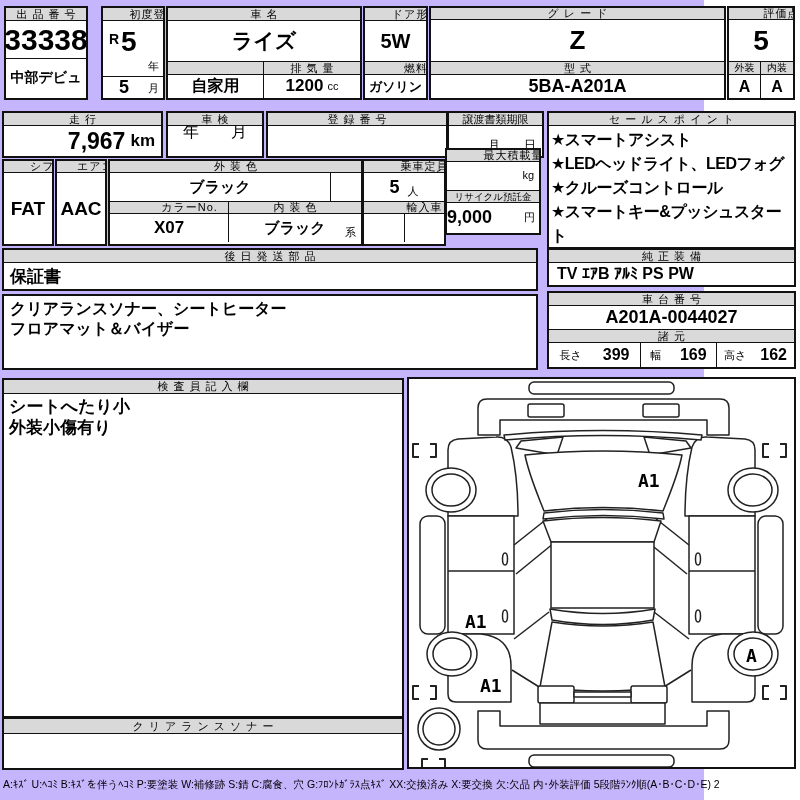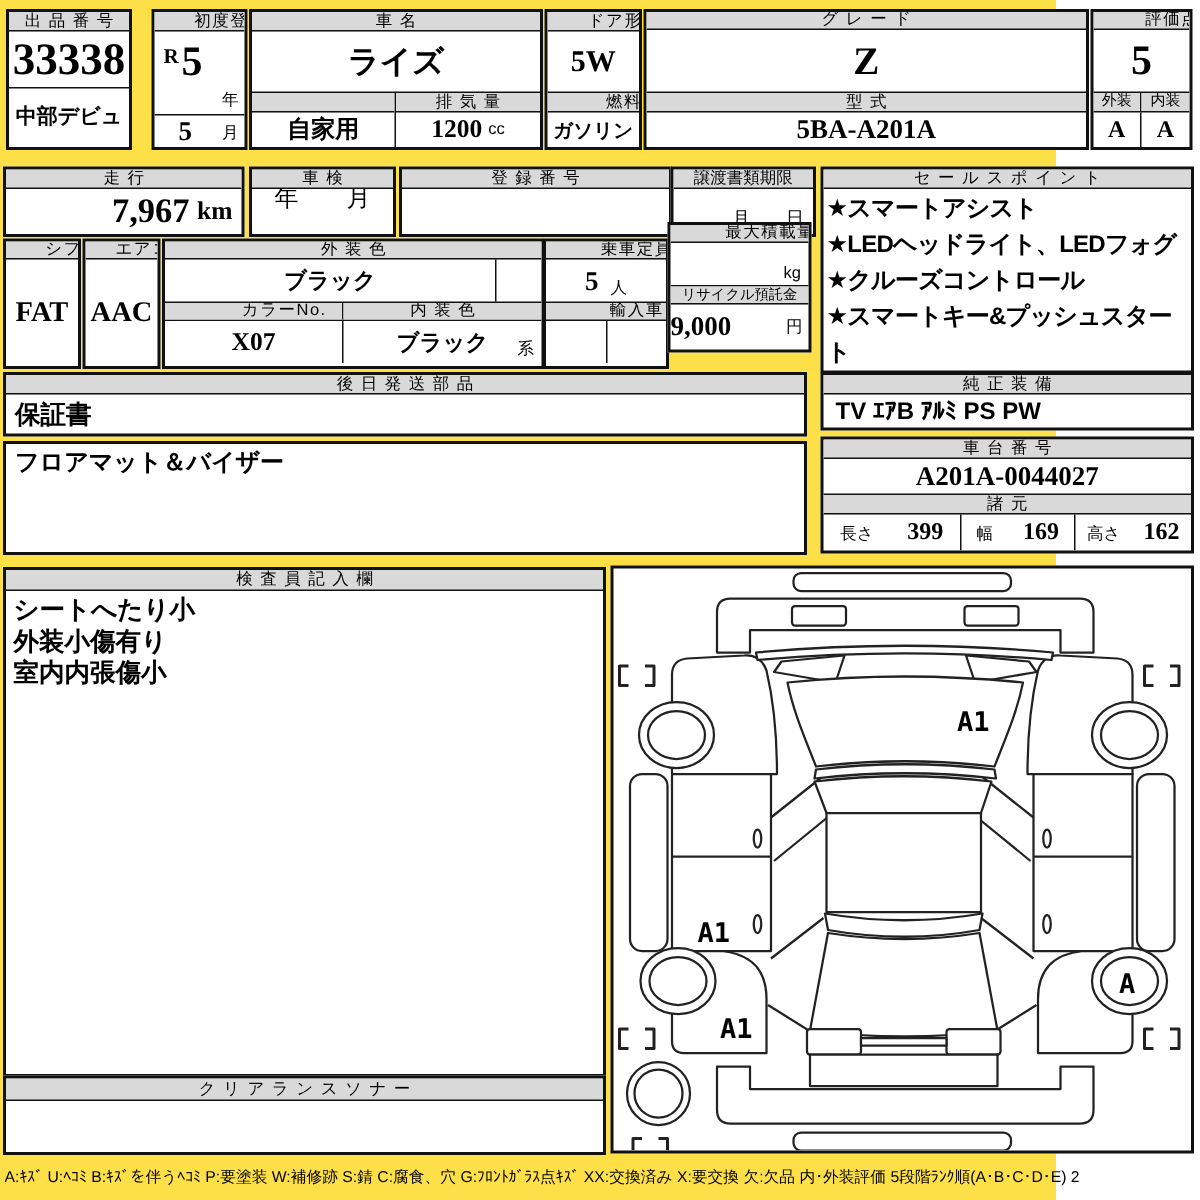--- a/index.html
+++ b/index.html
@@ -1,26 +1,26 @@
 <!DOCTYPE html>
 <html><head>
 <meta charset="utf-8">
 <style>
   html,body{margin:0;padding:0;background:#fff;}
-  #sheet{position:relative;width:704px;height:800px;background:#fde047;
+  #sheet{position:relative;width:704px;height:800px;background:#c4b5fd;
     font-family:"Liberation Sans","DejaVu Sans",sans-serif;color:#000;}
   .b{position:absolute;box-sizing:border-box;border:2px solid #111;background:#fff;overflow:hidden;}
   .h{background:#d9d9d9;display:flex;align-items:center;justify-content:center;
      font-size:11px;line-height:1;letter-spacing:5px;text-indent:5px;
      border-bottom:1px solid #111;white-space:nowrap;overflow:hidden;box-sizing:border-box;}
   .h.t{letter-spacing:1px;text-indent:1px;padding-left:40px;}
   .h.tt{letter-spacing:0;text-indent:0;font-size:10px;}
   .v{display:flex;align-items:center;justify-content:center;font-weight:bold;
      white-space:nowrap;overflow:hidden;box-sizing:border-box;}
-  .mono{font-family:Liberation Serif, serif;}
+  .mono{font-family:Liberation Sans, sans-serif;}
   .r{display:flex;box-sizing:border-box;}
   .bb{border-bottom:1px solid #111;}
   .br{border-right:1px solid #111;}
   .cell{box-sizing:border-box;overflow:hidden;}
   .small{font-size:11px;font-weight:normal;}
   .lines{padding:3px 6px;font-weight:bold;}
   svg text{font-family:"DejaVu Sans Mono","Liberation Mono",monospace;font-weight:bold;}
 </style>
 </head>
 <body>
@@ -161,21 +161,21 @@
     </div>
     <div class="h t" style="height:12px">輸入車</div>
     <div class="r" style="height:28px">
       <div class="cell br" style="width:41px;flex:none"></div>
       <div class="cell" style="flex:1"></div>
     </div>
   </div>
 
   <div class="b" style="left:445px;top:148px;width:96px;height:87px">
     <div class="h t" style="height:12px">最大積載量</div>
-    <div class="v bb small" style="height:29px;justify-content:flex-end;align-items:flex-end;padding:0 5px 2px 0">
+    <div class="v bb small" style="height:29px;justify-content:flex-end;align-items:center;padding:0 5px 2px 0">
       <span></span>
       <span>kg</span>
     </div>
     <div class="h tt" style="height:12px;font-size:9.5px">リサイクル預託金</div>
     <div class="v" style="height:28px;justify-content:space-between;padding-right:4px">
       <span class="mono" style="font-size:18px">9,000</span>
       <span class="small">円</span>
     </div>
   </div>
 
@@ -184,20 +184,21 @@
     <div class="v" style="height:26px;justify-content:flex-start;padding-left:6px;font-size:17px">保証書</div>
   </div>
 
   <div class="b" style="left:547px;top:248px;width:249px;height:39px">
     <div class="h" style="height:13px">純正装備</div>
     <div class="v" style="height:22px;justify-content:flex-start;padding-left:8px;font-size:16px">TV ｴｱB ｱﾙﾐ PS PW</div>
   </div>
 
   <div class="b" style="left:2px;top:294px;width:536px;height:76px">
     <div class="lines" style="font-size:16px;line-height:20px">
+      <div>クリアランスソナー、シートヒーター</div>
       <div>フロアマット＆バイザー</div>
     </div>
   </div>
 
   <div class="b" style="left:547px;top:291px;width:249px;height:78px">
     <div class="h" style="height:13px">車台番号</div>
     <div class="v mono bb" style="height:24px;font-size:18px">A201A-0044027</div>
     <div class="h" style="height:13px">諸元</div>
     <div class="r" style="height:24px">
       <div class="v br" style="width:92px;flex:none;justify-content:space-around">
@@ -213,21 +214,20 @@
         <span class="mono" style="font-size:16px">162</span>
       </div>
     </div>
   </div>
 
   <div class="b" style="left:2px;top:378px;width:402px;height:340px">
     <div class="h" style="height:14px">検査員記入欄</div>
     <div class="lines" style="font-size:17px;line-height:21px;padding:2px 5px">
       <div>シートへたり小</div>
       <div>外装小傷有り</div>
-      <div>室内内張傷小</div>
     </div>
   </div>
 
   <div class="b" style="left:2px;top:717px;width:402px;height:53px">
     <div class="h" style="height:15px">クリアランスソナー</div>
     <div></div>
   </div>
 
   <div class="b" style="left:407px;top:377px;width:389px;height:392px">
     <svg width="385" height="388" viewBox="0 0 385 388">

